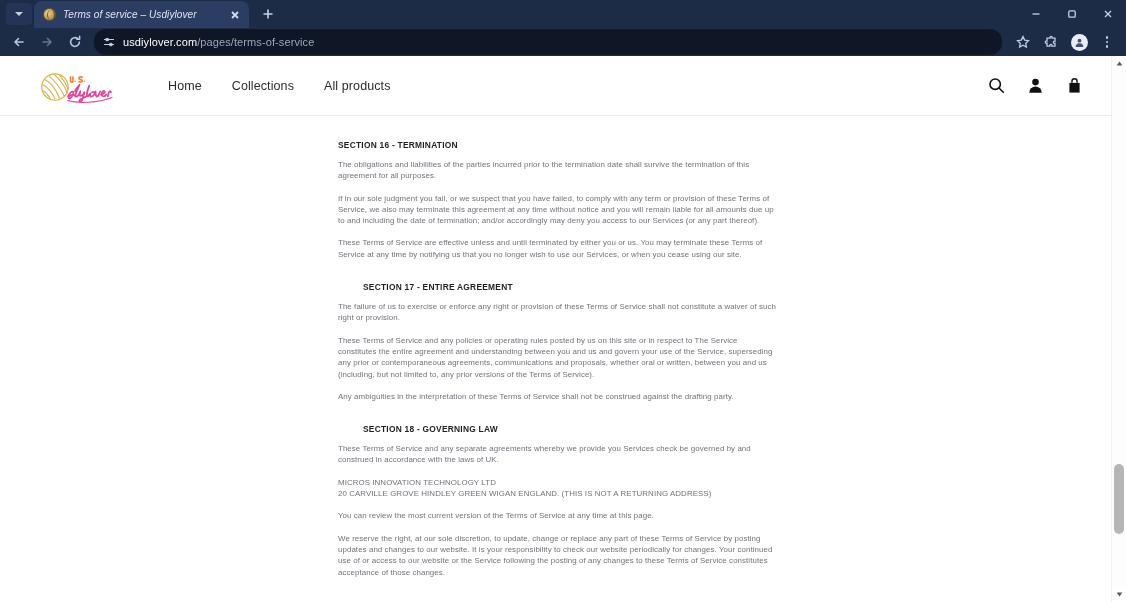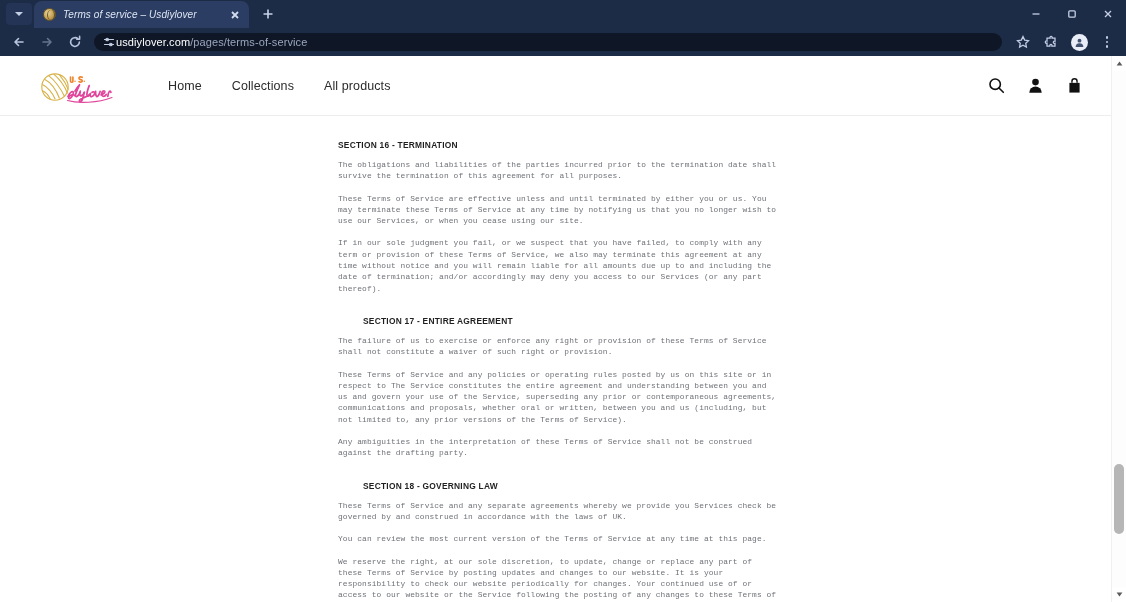--- a/index.html
+++ b/index.html
@@ -111,27 +111,27 @@
     width: 26px; height: 26px;
     display:flex;align-items:center;justify-content:center;
     border-radius: 50%;
     cursor: pointer;
   }
   .navbtn svg { width: 14px; height: 14px; stroke: #b9c6de; stroke-width: 1.6; fill:none; stroke-linecap:round; stroke-linejoin:round;}
   .navbtn.disabled svg { stroke: #64748f; }
 
   .omnibox {
     flex: 1 1 auto;
-    height: 18px;
+    height: 26px;
     background: #0f1727;
     border-radius: 12px;
     display: flex;
     align-items: center;
     padding: 0 8px 0 7px;
-    gap: 0;
+    gap: 7px;
     margin: 0 6px 0 4px;
     cursor: text;
   }
   .omni-lead {
     width: 15px; height: 15px; flex: 0 0 15px;
     display:flex;align-items:center;justify-content:center;
   }
   .omni-lead svg { width:12px;height:12px; stroke:#c5d0e6; stroke-width:1.2; fill:none; }
   .urltext { font-size: 11px; color: #f2f5fa; white-space: nowrap; letter-spacing:.1px; }
   .urltext .host { color: #ffffff; }
@@ -210,21 +210,20 @@
     margin: 0 0 9px 0;
     text-transform: uppercase;
   }
   .doc h3.spaced { margin-top: 22px; padding-left: 25px; }
   .doc p {
     font-size: 7.9px;
     line-height: 11.3px;
     color: #6f7278;
     margin: 0 0 11px 0;
     letter-spacing: .08px;
-    font-family: Liberation Mono, monospace;
   }
   .doc p.addr { margin-bottom: 11px; }
 
   
   .scrollbar {
     width: 15px;
     flex: 0 0 15px;
     background: #ffffff;
     border-left: 1px solid #f0f0f0;
     position: relative;
@@ -421,30 +420,32 @@
             <path d="M6.3 6.2 V4.6 a2.7 2.7 0 0 1 5.4 0 v1.6" fill="none" stroke="#111" stroke-width="1.5"></path>
           </svg>
         </div>
       </header>
 
       <main class="content">
         <article class="doc">
 
           <h3>SECTION 16 - TERMINATION</h3>
           <p>The obligations and liabilities of the parties incurred prior to the termination date shall survive the termination of this agreement for all purposes.</p>
+          <p>If in our sole judgment you fail, or we suspect that you have failed, to comply with any term or provision of these Terms of Service, we also may terminate this agreement at any time without notice and you will remain liable for all amounts due up to and including the date of termination; and/or accordingly may deny you access to our Services (or any part thereof).</p>
           <p>These Terms of Service are effective unless and until terminated by either you or us. You may terminate these Terms of Service at any time by notifying us that you no longer wish to use our Services, or when you cease using our site.</p>
-          <p>If in our sole judgment you fail, or we suspect that you have failed, to comply with any term or provision of these Terms of Service, we also may terminate this agreement at any time without notice and you will remain liable for all amounts due up to and including the date of termination; and/or accordingly may deny you access to our Services (or any part thereof).</p>
 
           <h3 class="spaced">SECTION 17 - ENTIRE AGREEMENT</h3>
           <p>The failure of us to exercise or enforce any right or provision of these Terms of Service shall not constitute a waiver of such right or provision.</p>
           <p>These Terms of Service and any policies or operating rules posted by us on this site or in respect to The Service constitutes the entire agreement and understanding between you and us and govern your use of the Service, superseding any prior or contemporaneous agreements, communications and proposals, whether oral or written, between you and us (including, but not limited to, any prior versions of the Terms of Service).</p>
           <p>Any ambiguities in the interpretation of these Terms of Service shall not be construed against the drafting party.</p>
 
           <h3 class="spaced">SECTION 18 - GOVERNING LAW</h3>
           <p>These Terms of Service and any separate agreements whereby we provide you Services check be governed by and construed in accordance with the laws of UK.</p>
+          <p class="addr" style="white-space:pre-line">MICROS INNOVATION TECHNOLOGY LTD
+20 CARVILLE GROVE HINDLEY GREEN WIGAN ENGLAND. (THIS IS NOT A RETURNING ADDRESS)</p>
 
           <p>You can review the most current version of the Terms of Service at any time at this page.</p>
           <p>We reserve the right, at our sole discretion, to update, change or replace any part of these Terms of Service by posting updates and changes to our website. It is your responsibility to check our website periodically for changes. Your continued use of or access to our website or the Service following the posting of any changes to these Terms of Service constitutes acceptance of those changes.</p>
 
         </article>
       </main>
     </div>
 
     <div class="scrollbar">
       <div class="sb-arrow">

